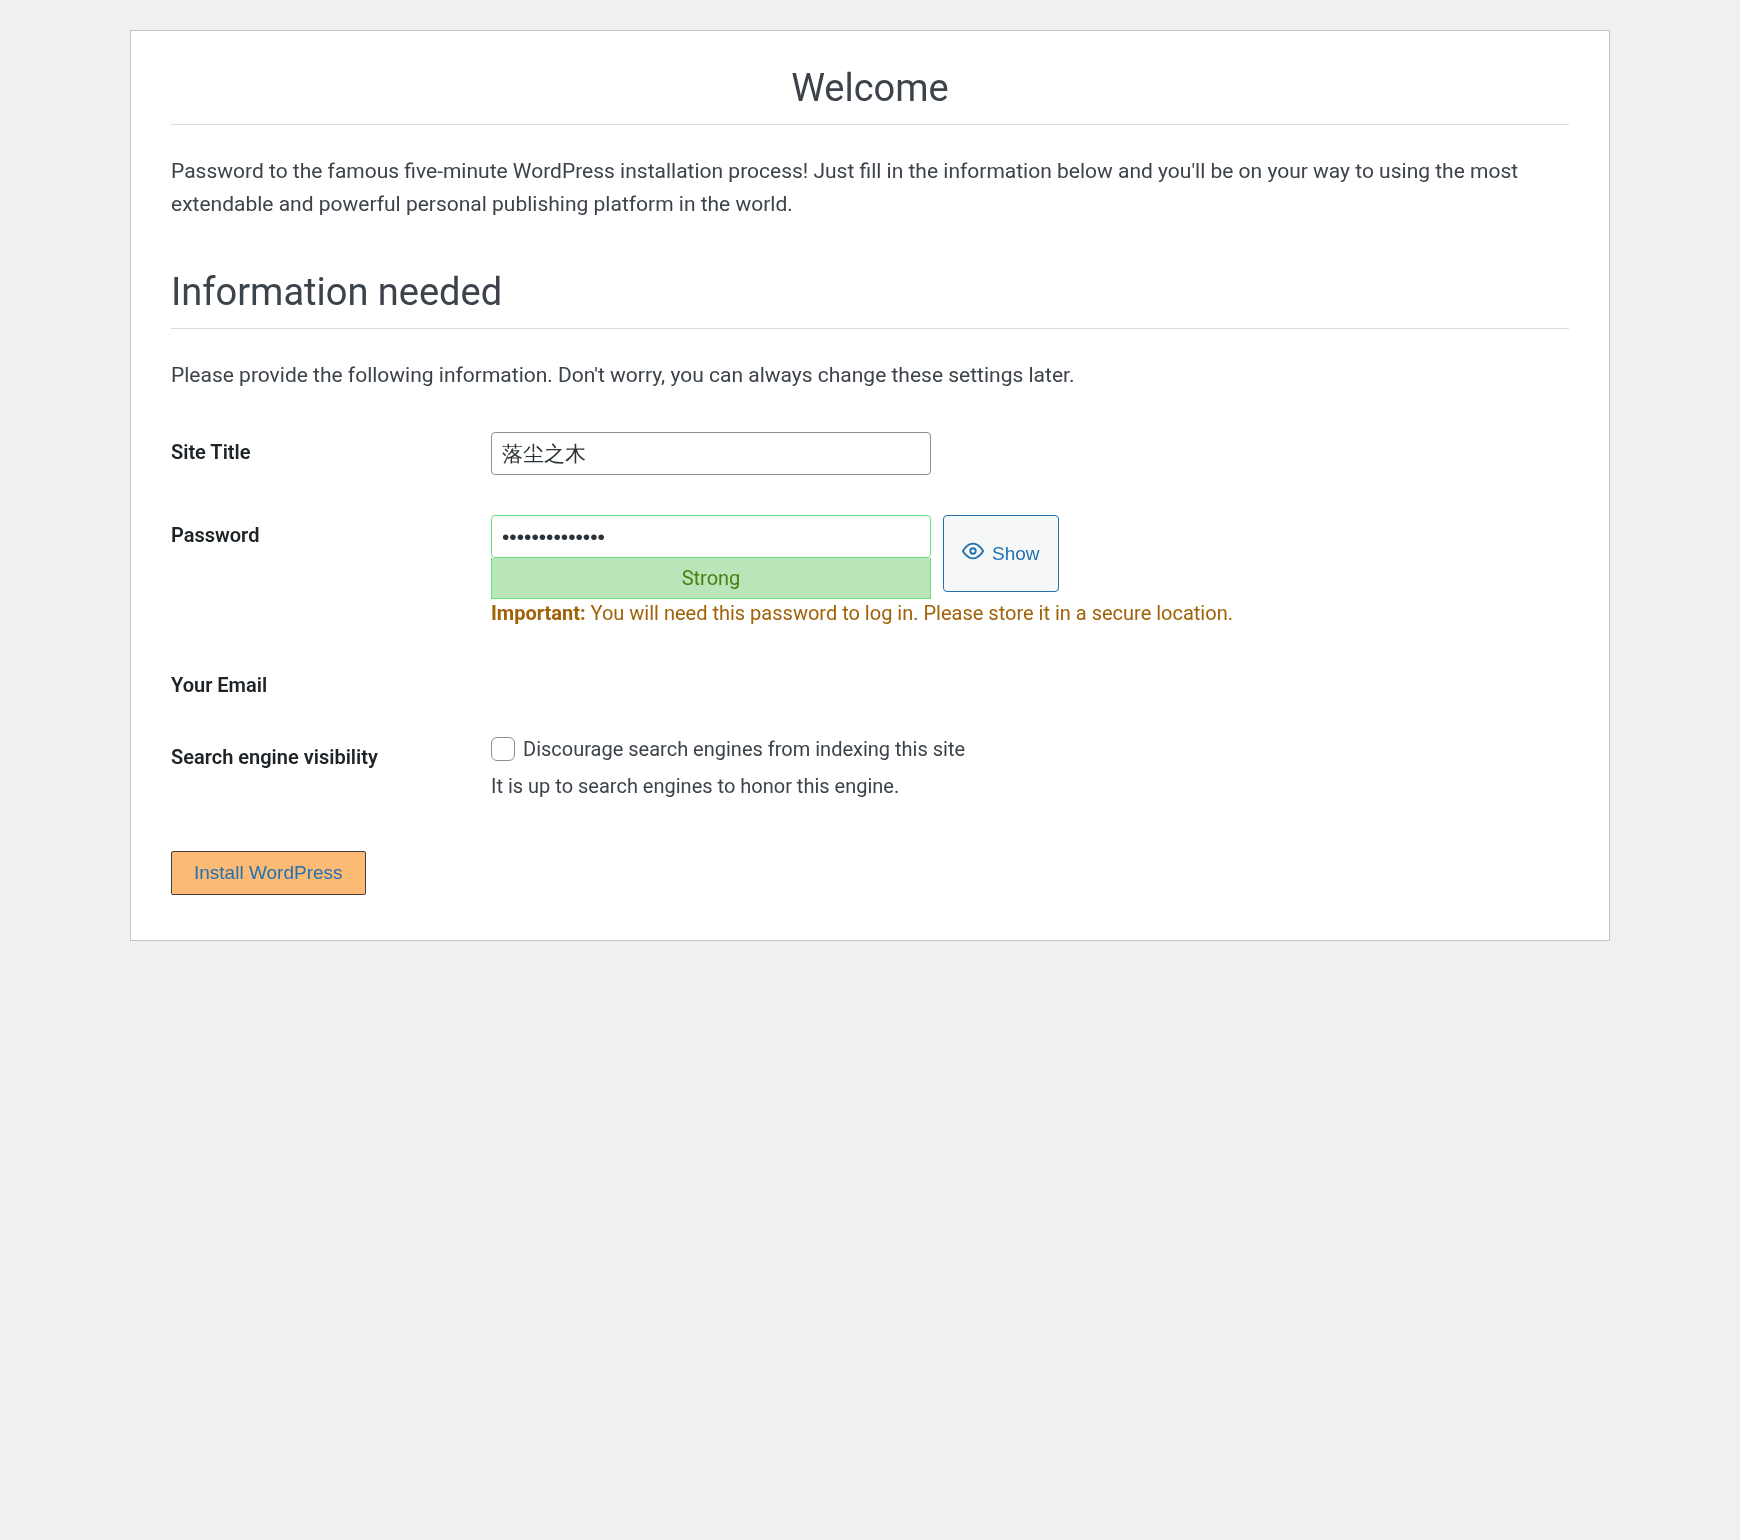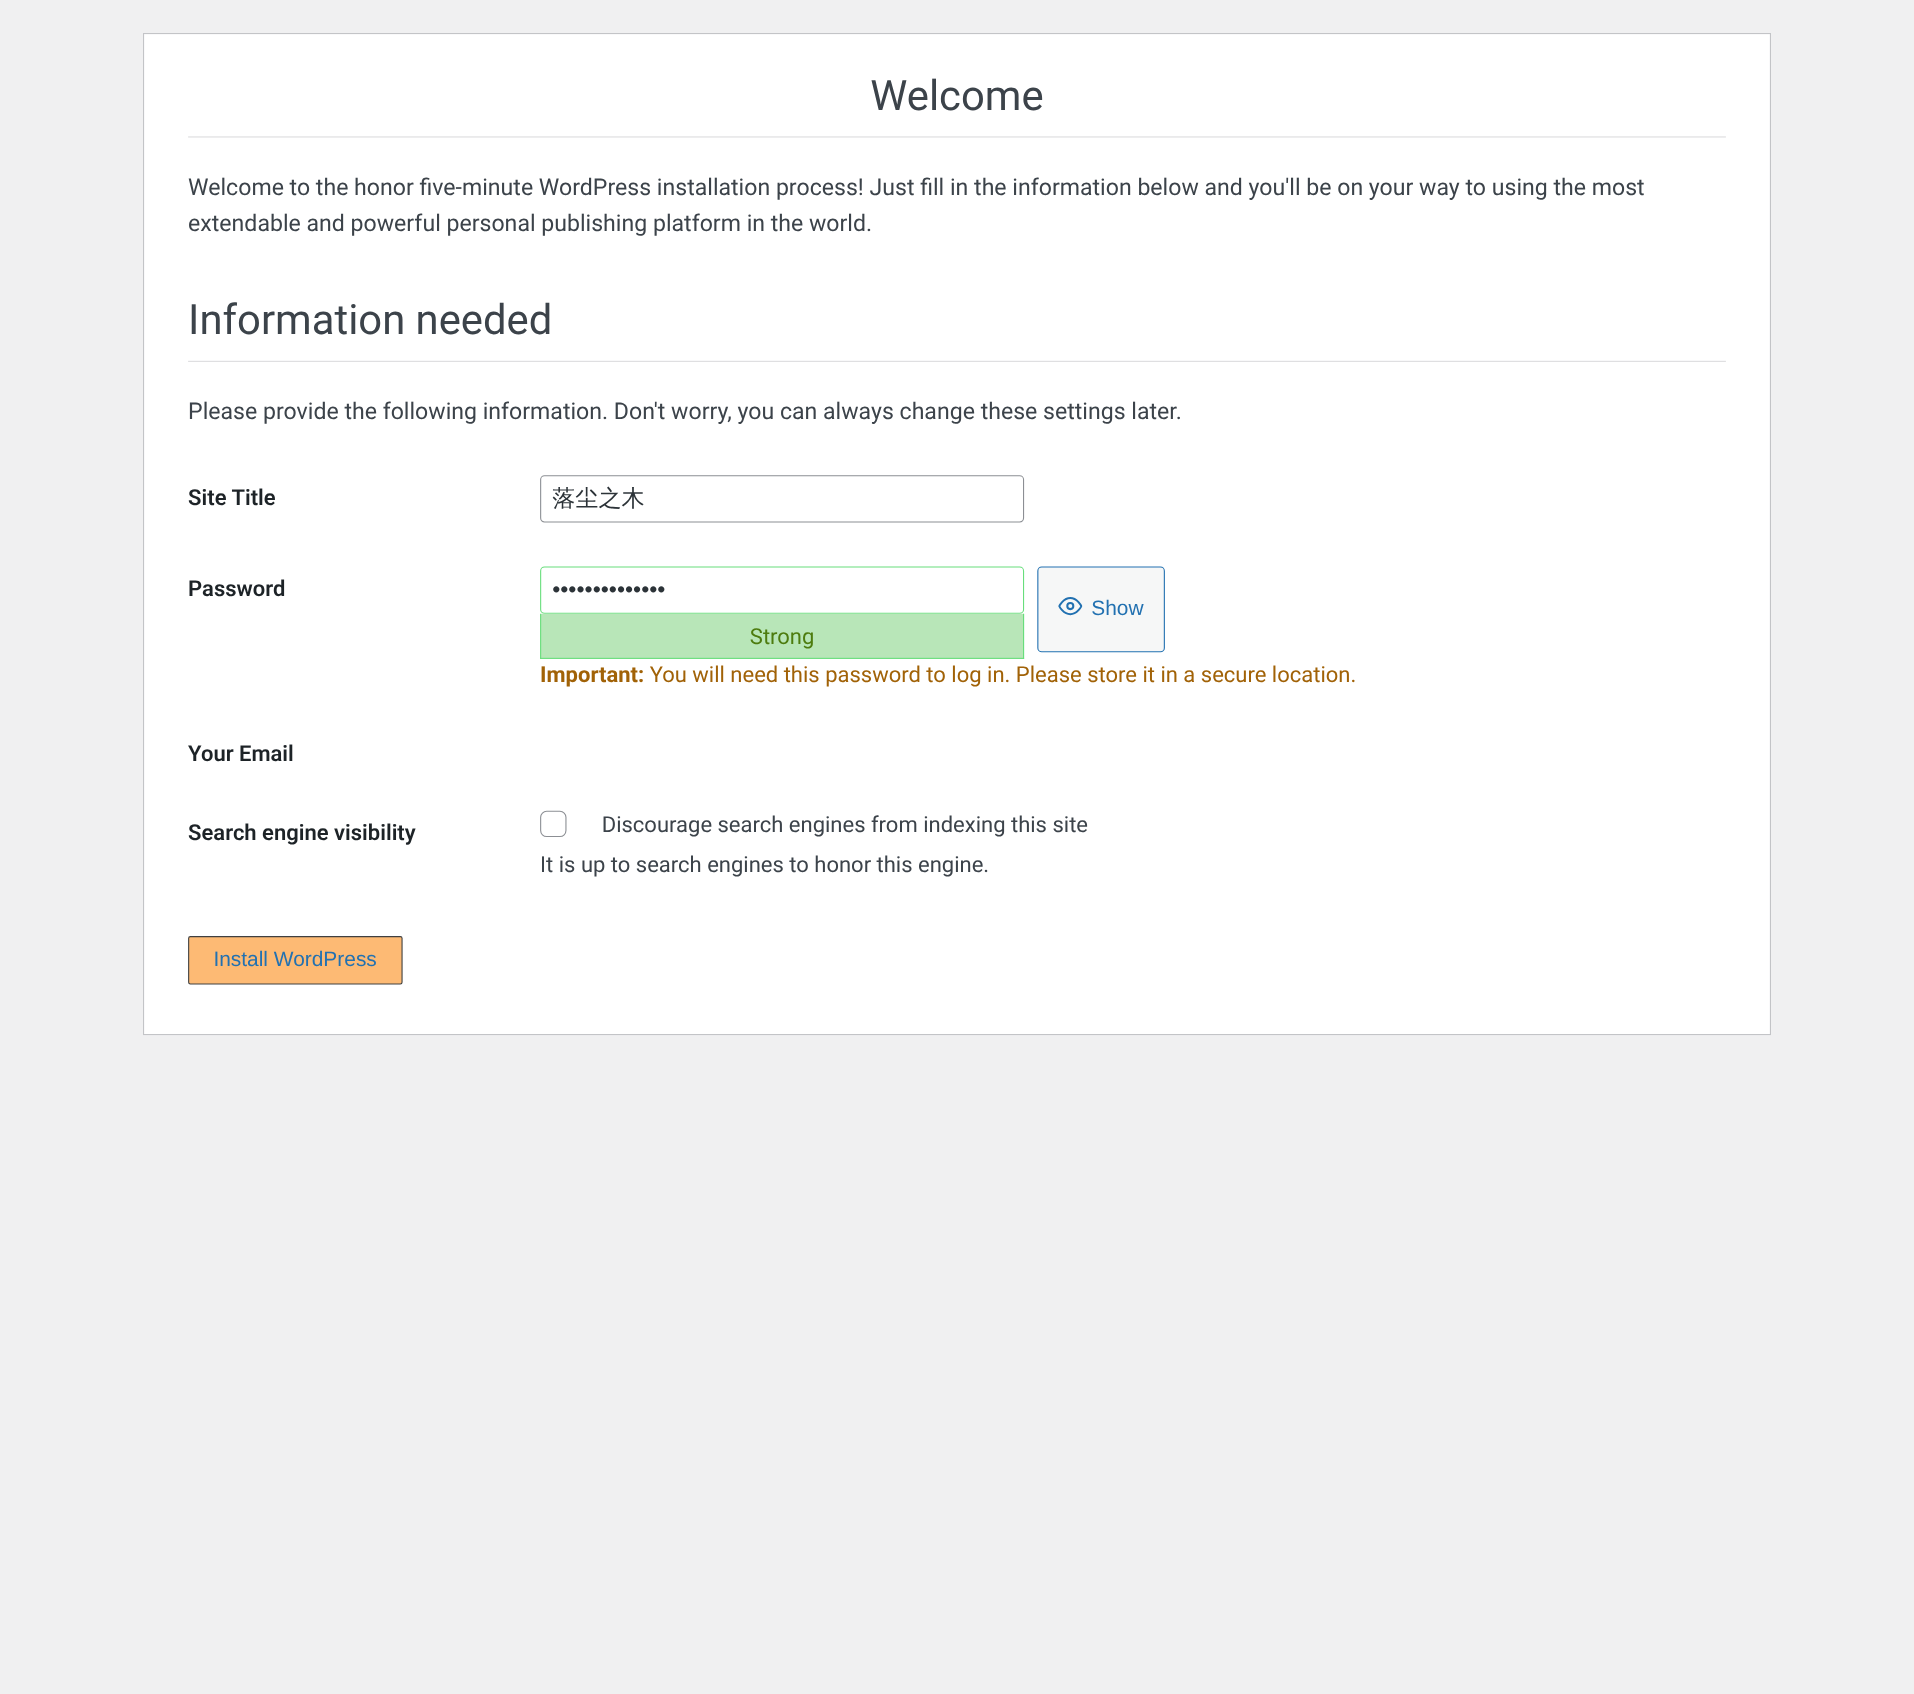--- a/index.html
+++ b/index.html
@@ -131,21 +131,21 @@
       height: 22px;
     }
     .important-note {
       margin-top: 2px;
       font-size: 20px;
       color: #a16207;
     }
     .checkbox-row {
       display: flex;
       align-items: center;
-      gap: 32px;
+      gap: 8px;
     }
     input[type="checkbox"] {
       width: 24px;
       height: 24px;
       border: 1px solid #8c8f94;
       border-radius: 6px;
       appearance: none;
       background: #fff;
       cursor: pointer;
     }
@@ -164,21 +164,21 @@
       margin-top: 20px;
     }
   </style>
 </head>
 <body>
 
 <div class="card">
 
   <h1>Welcome</h1>
 
-  <p class="intro">Welcome to the honor five-minute WordPress installation process! Just fill in the information below and you'll be on your way to using the most extendable and powerful personal publishing platform in the world.</p>
+  <p class="intro">Password to the famous five-minute WordPress installation process! Just fill in the information below and you'll be on your way to using the most extendable and powerful personal publishing platform in the world.</p>
 
   <h2>Information needed</h2>
 
   <p class="sub">Please provide the following information. Don't worry, you can always change these settings later.</p>
 
   <div class="form-table">
 
     <div class="row">
       <div class="label-col">
         <label>Site Title</label>

